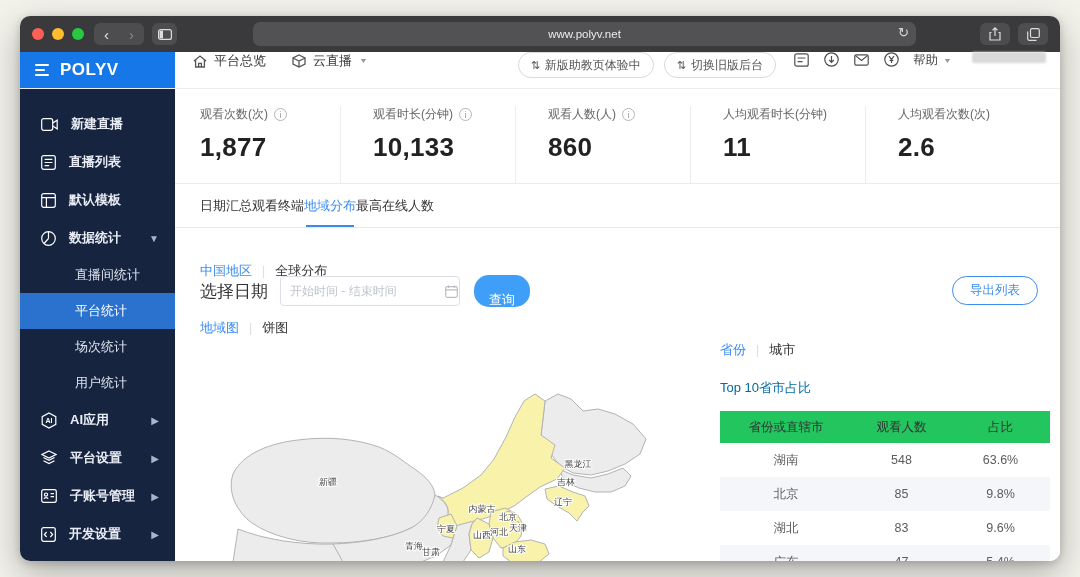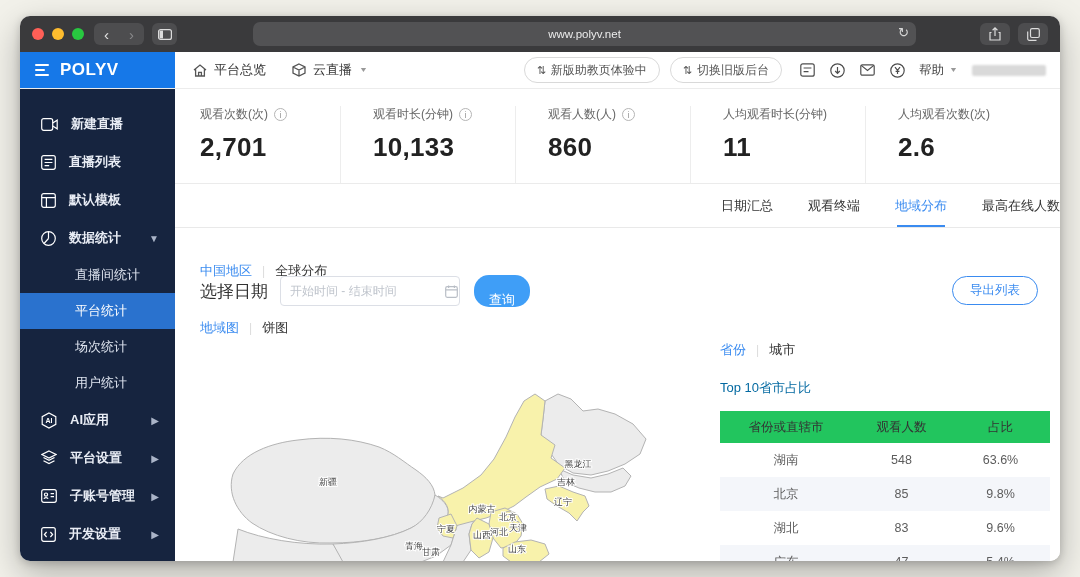--- a/index.html
+++ b/index.html
@@ -30,31 +30,31 @@
   .cicon svg { stroke:#dcdcdc; fill:none; stroke-width:1.2; }
 
   
   .appbar { height:37px; display:flex; border-bottom:1px solid #ececec; background:#fff; }
   .logo-block { width:155px; background:#1678e8; color:#fff; display:flex; align-items:center;
     gap:11px; padding-left:15px; flex:none; }
   .burger { display:flex; flex-direction:column; gap:3px; }
   .burger i { display:block; width:14px; height:2px; background:#fff; border-radius:1px; }
   .burger i:nth-child(2){ width:10px; }
   .logo-text { font-size:17px; font-weight:800; letter-spacing:.5px; }
-  .appbar-main { flex:1; display:flex; align-items:center; padding:0 14px 0 18px; font-size:13px; color:#333; }
+  .appbar-main { flex:1; display:flex; align-items:flex-start; padding:0 14px 0 18px; font-size:13px; color:#333; }
   .appnav { display:flex; align-items:center; gap:7px; margin-right:26px; }
   .appnav svg { stroke:#555; fill:none; stroke-width:1.3; }
   .chev { font-size:9px; color:#999; transform:scaleY(.8); }
   .spacer { flex:1; }
   .pill { display:flex; align-items:center; gap:5px; border:1px solid #d9d9d9; border-radius:14px;
     height:26px; padding:0 12px; font-size:12px; color:#555; margin-left:10px; background:#fff; }
   .sorticon { font-size:11px; color:#555; }
   .hicons { display:flex; align-items:center; gap:15px; margin:0 14px 0 18px; }
   .hicons svg { stroke:#4d4d4d; fill:none; stroke-width:1.2; }
-  .help { display:flex; align-items:center; gap:5px; font-size:12.5px; color:#444; margin-right:14px; }
+  .help { display:flex; align-items:center; gap:5px; font-size:12.5px; color:#444; margin-right:20px; }
   .redact { width:74px; height:11px; background:#d9d9d9; border-radius:2px; filter:blur(.8px); }
 
   
   .body-row { display:flex; height:472px; }
   .sidebar { width:155px; flex:none; background:#16243f; color:#e9edf5; padding-top:16px; font-size:13px; }
   .side-item { height:38px; display:flex; align-items:center; padding:0 16px 0 21px; gap:13px; font-weight:600; }
   .side-item svg { stroke:#fff; fill:none; stroke-width:1.2; flex:none; }
   .side-chev { margin-left:auto; color:#aab4c8; font-size:10px; }
   .side-sub { height:36px; display:flex; align-items:center; padding-left:55px; font-weight:500; color:#dfe5f0; }
   .side-sub.active { background:#2a72ce; color:#fff; }
@@ -67,21 +67,21 @@
   .stat { width:175px; padding-left:32px; border-left:1px solid #ededed; }
   .stat:first-child { width:140px; padding-left:0; border-left:none; }
   .stat-label { font-size:12px; color:#666; display:flex; align-items:center; gap:6px; }
   .info-icon { width:13px; height:13px; border:1px solid #b5b5b5; border-radius:50%; color:#999;
     font-size:9px; display:inline-flex; align-items:center; justify-content:center; font-style:normal; }
   .info-icon::after { content:"i"; }
   .stat-value { margin-top:9px; font-size:26px; font-weight:700; color:#222; letter-spacing:.3px; }
 
   
   .tabs { position:absolute; top:95px; left:0; right:0; height:44px; border-bottom:1px solid #e9e9e9;
-    display:flex; gap:35px; padding-left:25px; font-size:13px; color:#333;justify-content:flex-end; }
+    display:flex; padding-left:25px; font-size:13px; color:#333; }
   .tab { height:100%; display:flex; align-items:center; position:relative; }
   .tab.active { color:#3a8bf0; }
   .tab.active::after { content:""; position:absolute; left:2px; right:2px; bottom:0; height:2px; background:#3a8bf0; }
 
   .toggle-row { position:absolute; left:25px; font-size:13px; display:flex; align-items:center; gap:10px; }
   .lnk-active { color:#3a8bf0; }
   .lnk { color:#333; }
   .vsep { color:#dcdcdc; font-size:12px; }
 
   
@@ -292,21 +292,21 @@
     </div>
 
     <div class="content">
 
       <div class="stats">
         <div class="stat">
           <div class="stat-label">
               <span>观看次数(次)</span>
               <i class="info-icon"></i>
             </div>
-          <div class="stat-value">2,701</div>
+          <div class="stat-value">1,877</div>
         </div>
         <div class="stat">
           <div class="stat-label">
               <span>观看时长(分钟)</span>
               <i class="info-icon"></i>
             </div>
           <div class="stat-value">10,133</div>
         </div>
         <div class="stat">
           <div class="stat-label">

